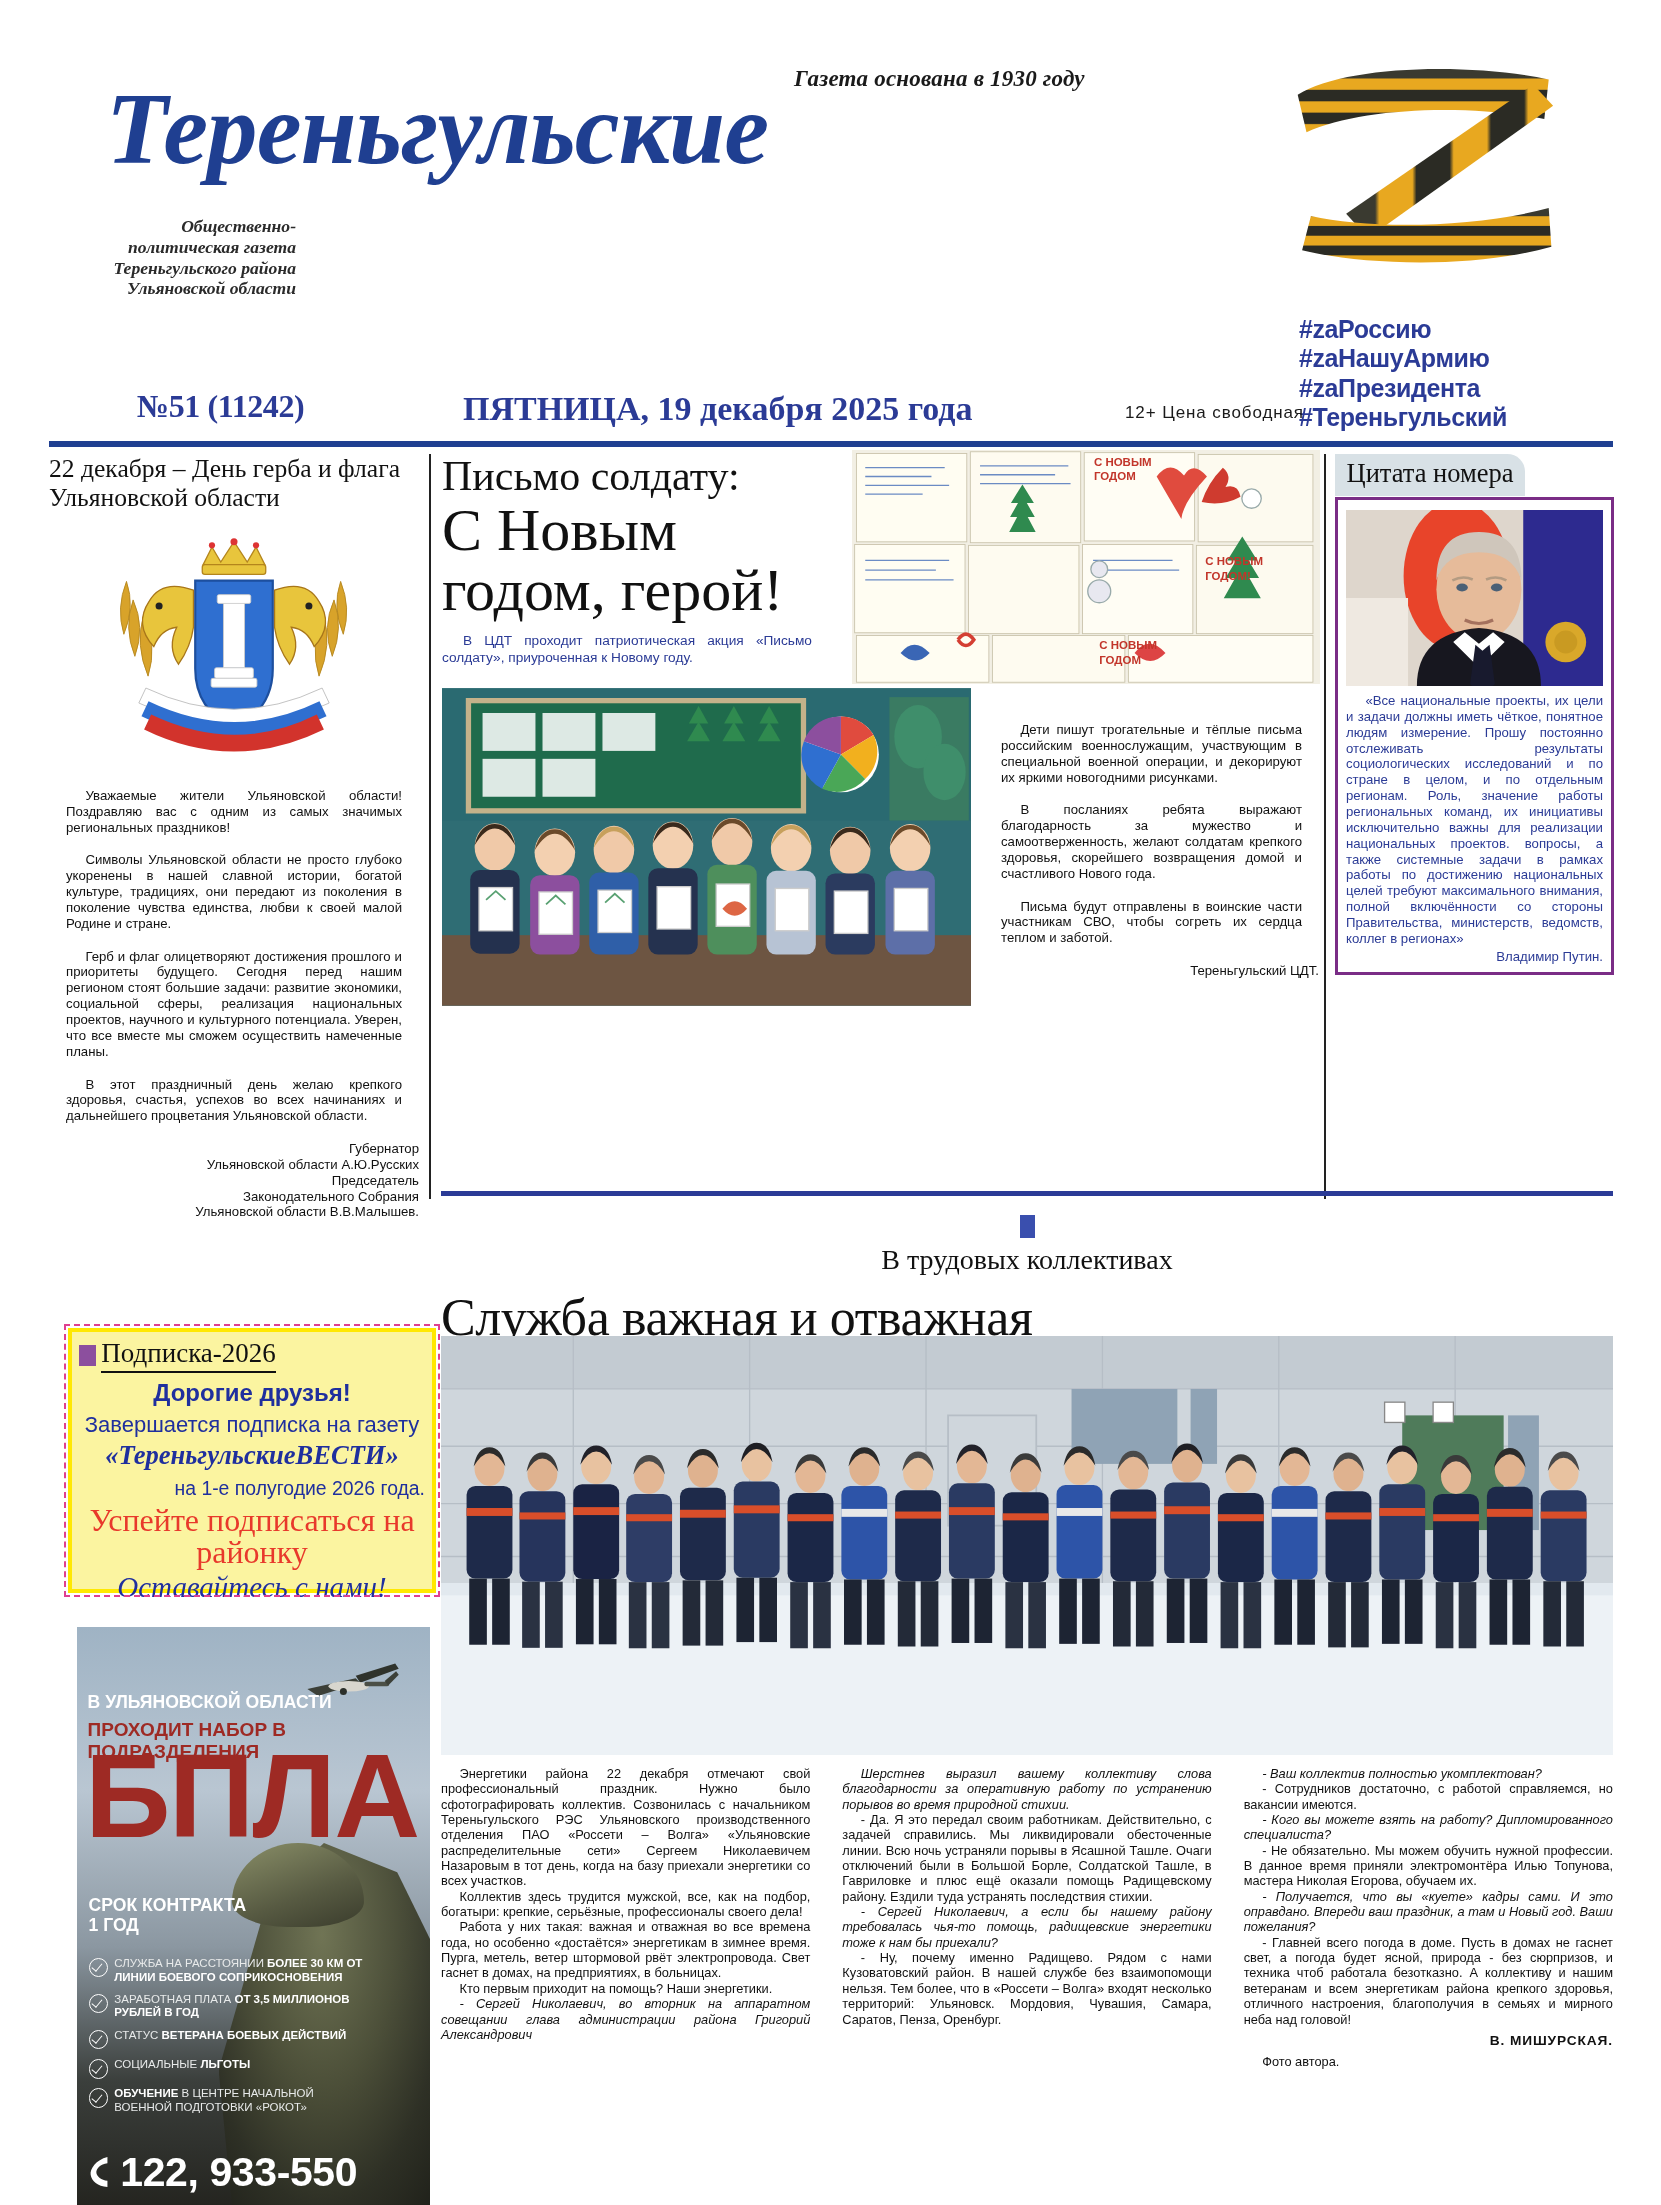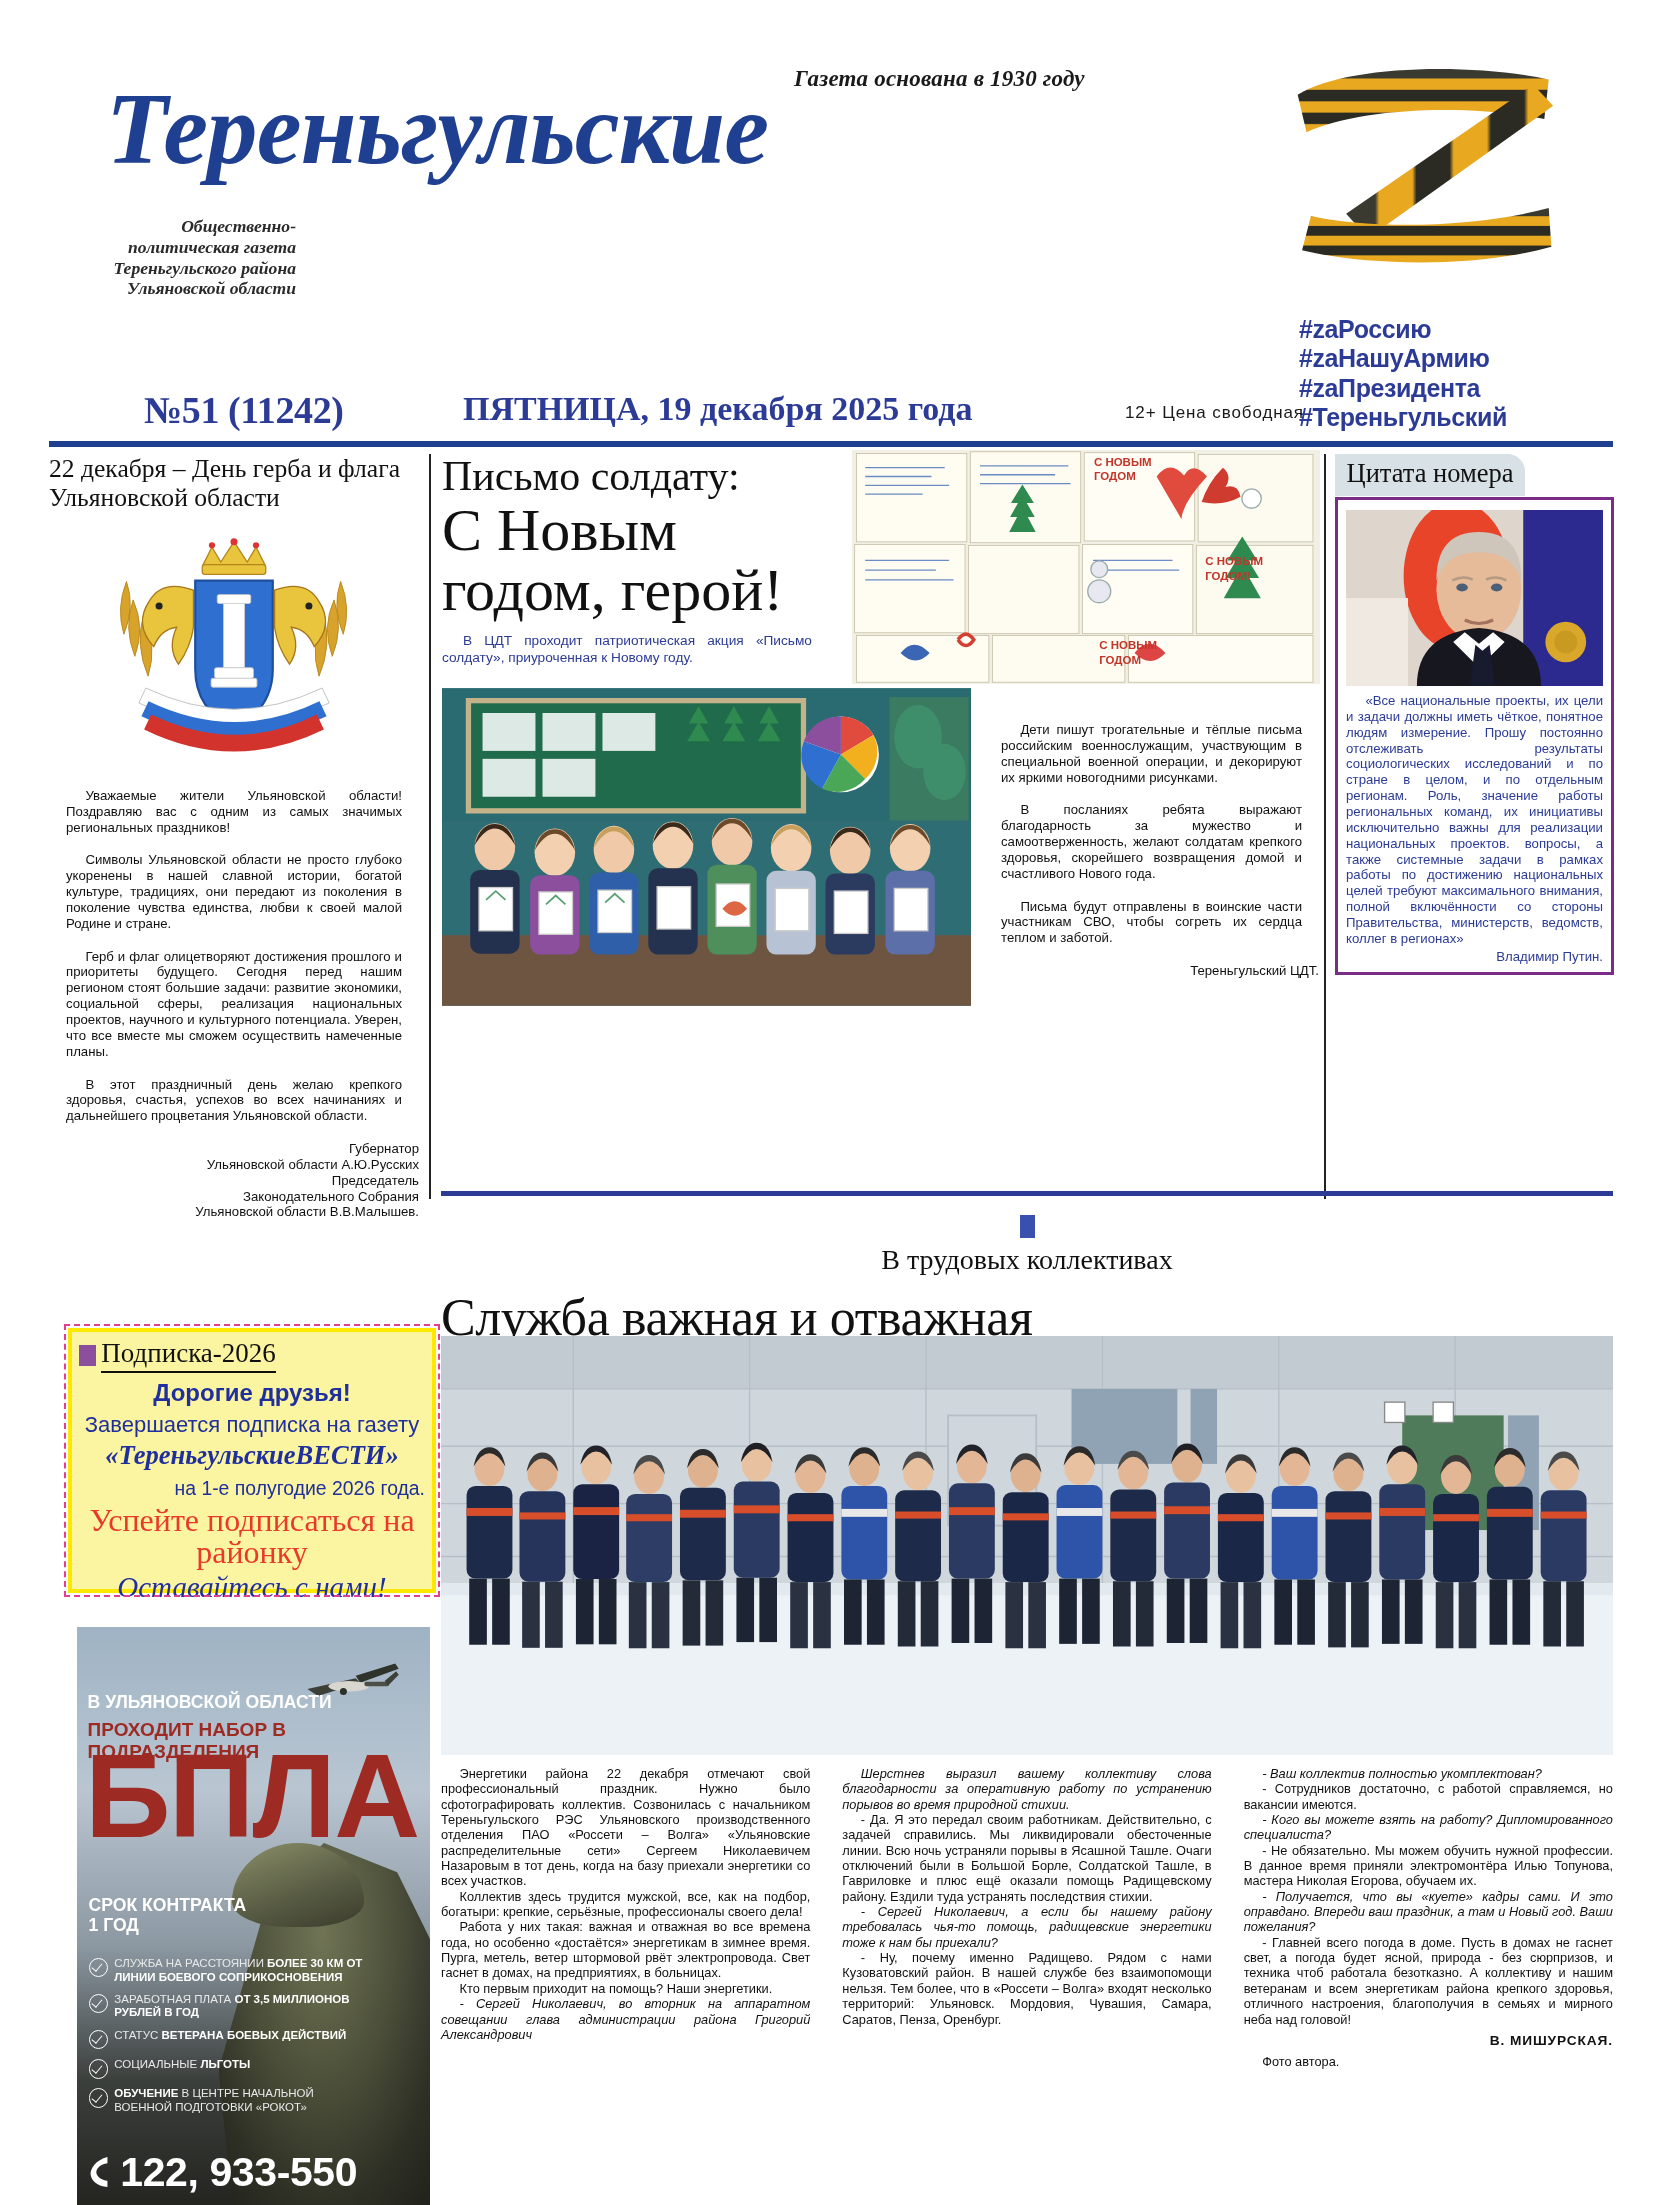--- a/index.html
+++ b/index.html
@@ -58,23 +58,23 @@
     width: 282px; height: 229px;
   }
   .hashtags {
     position: absolute; left: 1250px; top: 315px;
     font-family: "Liberation Sans", sans-serif;
     font-weight: bold; font-size: 25px; line-height: 1.17;
     color: #2b3b96; letter-spacing: -0.4px;
   }
   .issue-line { position: absolute; left: 57px; top: 388px; width: 1565px; height: 49px; }
   .issue-no {
-    position: absolute; left: 38px; top: 0;
+    position: absolute; left: 31px; top: 0;
     font-family: "Liberation Serif", serif; font-weight: bold;
-    font-size: 38px; color: #2b3b96; letter-spacing: -0.4px;
+    font-size: 32px; color: #2b3b96; letter-spacing: -0.4px;
   }
   .issue-date {
     position: absolute; left: 357px; top: 1.8px;
     font-family: "Liberation Serif", serif; font-weight: bold;
     font-size: 34px; color: #2b3b96;
   }
   .issue-price {
     position: absolute; left: 1019px; top: 15px;
     font-family: "Liberation Sans", sans-serif;
     font-size: 17px; color: #1a1a1a; letter-spacing: 0.9px;

